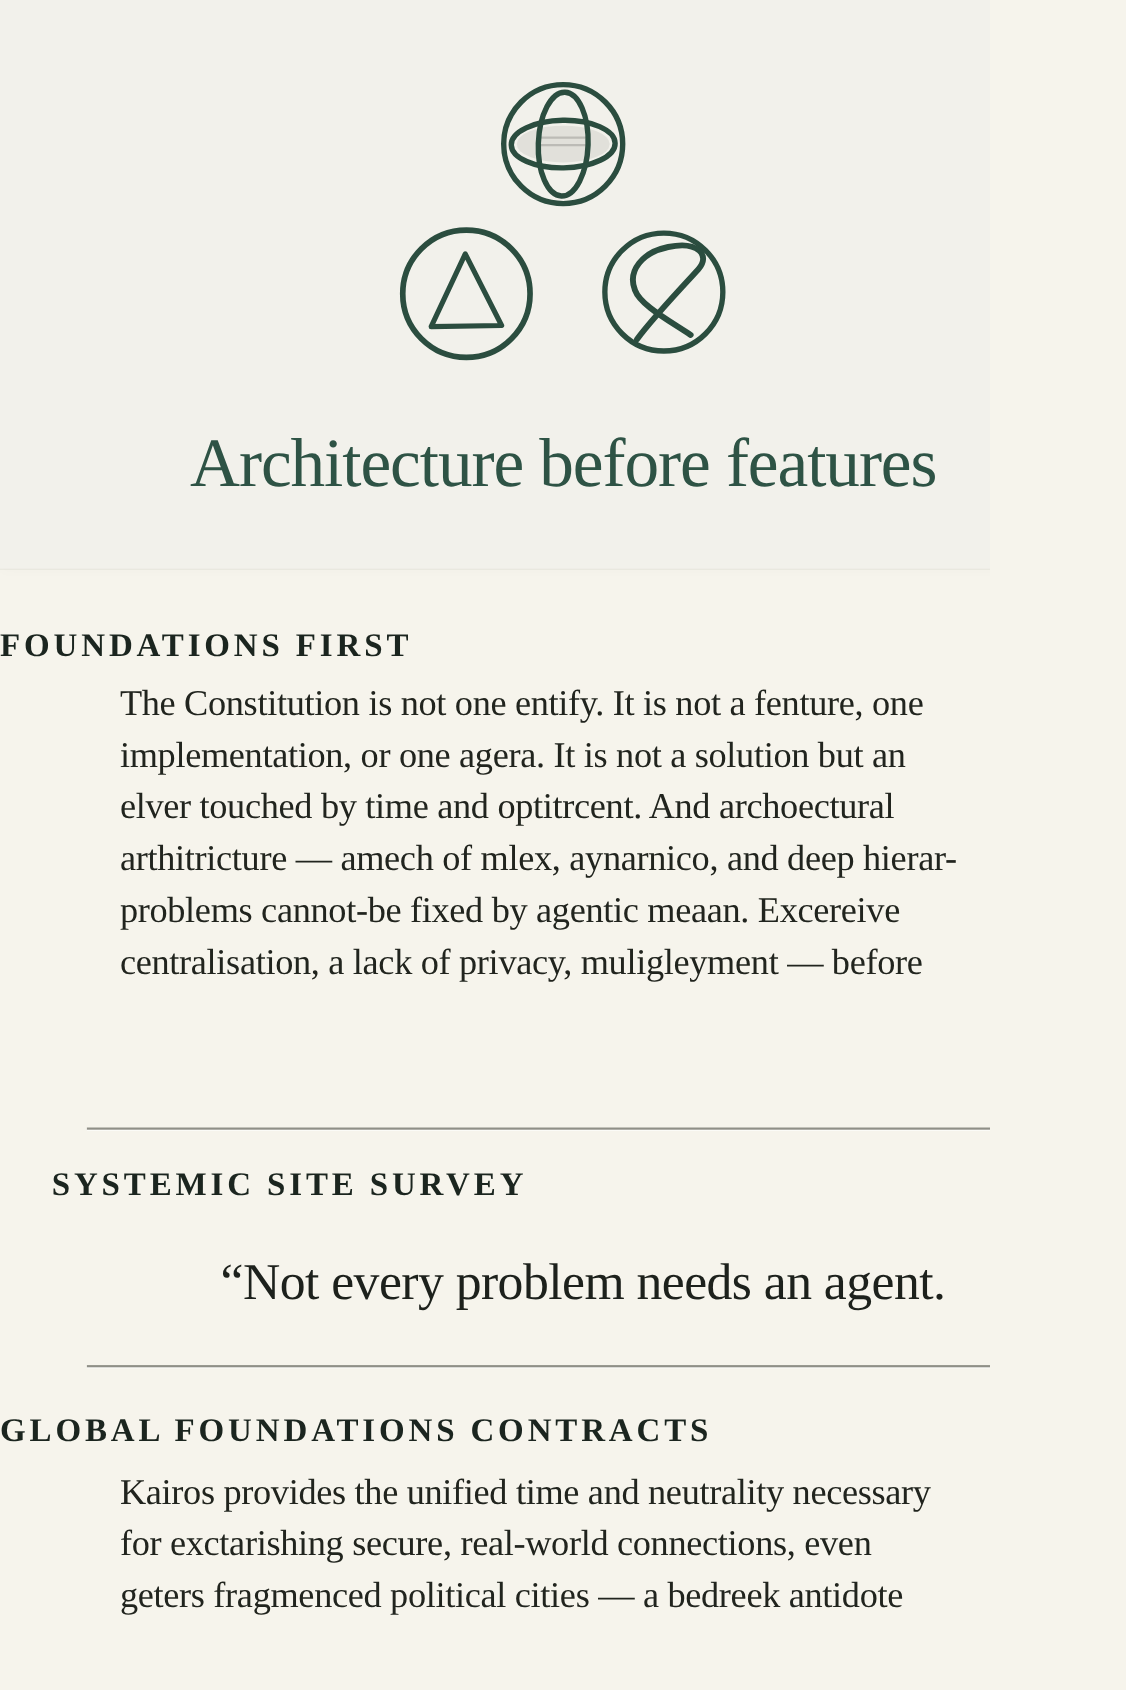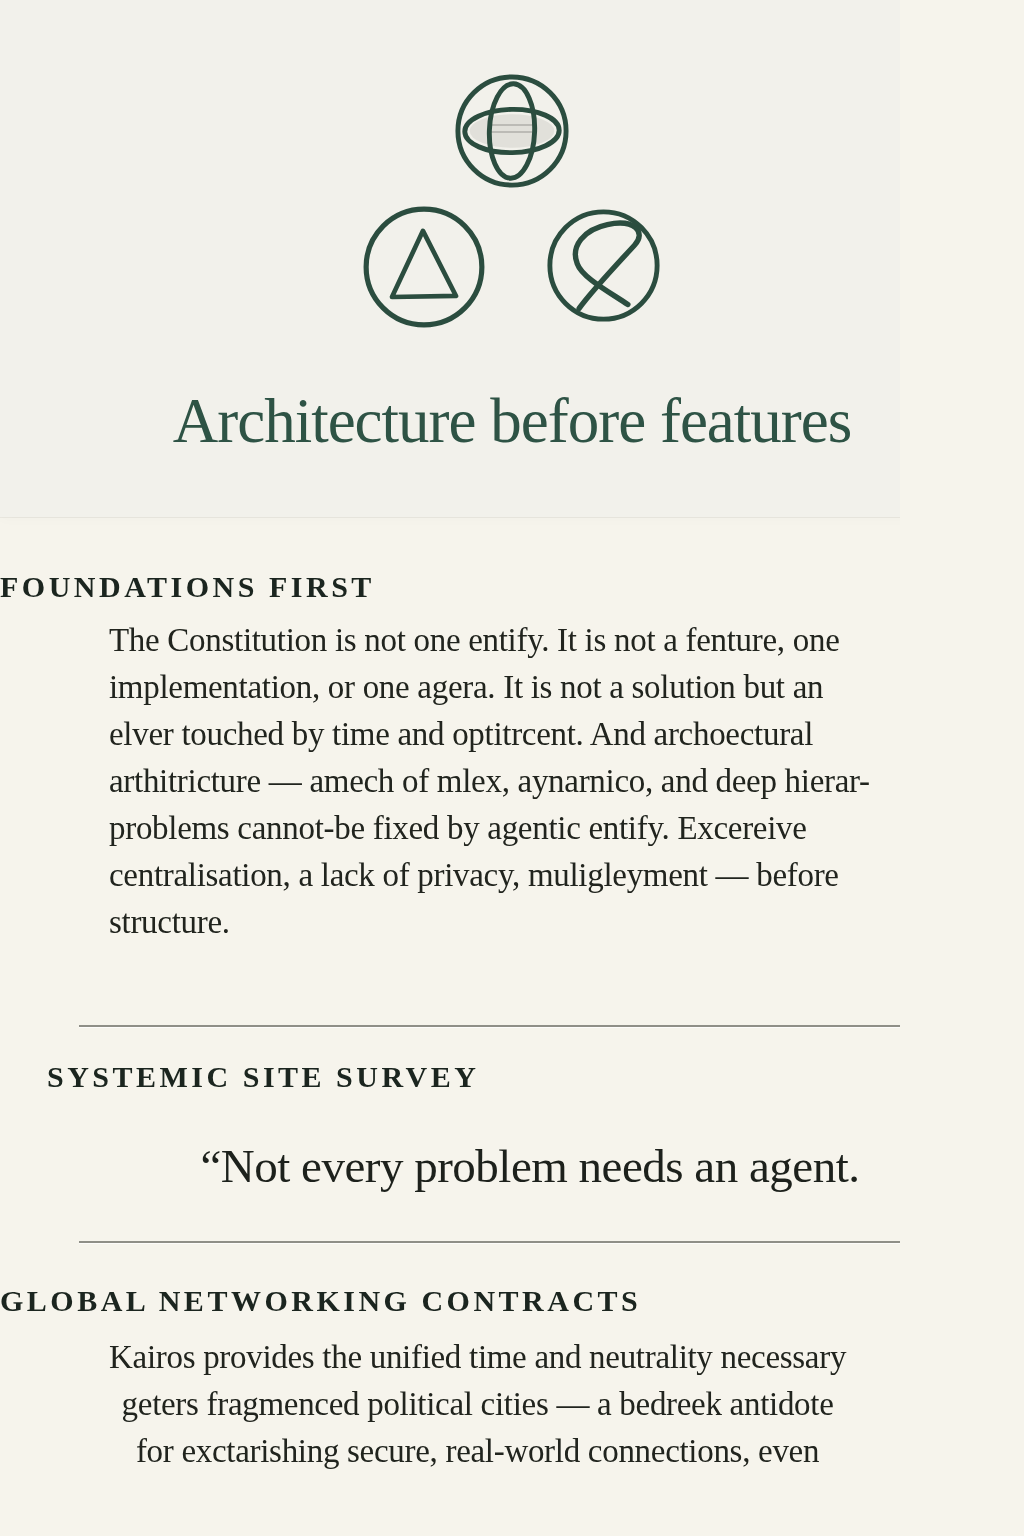--- a/index.html
+++ b/index.html
@@ -25,21 +25,21 @@
   .page-title{position:absolute;left:0;top:388px;width:1024px;text-align:center;
       font-size:63px;line-height:1.05;color:var(--accent-green);font-weight:400;letter-spacing:-1px;}
   .section-heading{position:absolute;left:0;width:1024px;text-align:left;
       font-size:30px;font-weight:600;letter-spacing:3.5px;color:var(--heading-color);}
   .heading-foundations{top:570px;}
   .heading-survey{top:1060px;margin-left:47px;}
   .heading-contracts{top:1284px;}
   .body-para{position:absolute;left:109px;font-size:33px;line-height:47px;
       letter-spacing:-0.3px;color:var(--text-color);}
   .para-foundations{top:617px;}
-  .para-contracts{top:1334px;text-align:center;}
+  .para-contracts{top:1334px;}
   .body-line{white-space:nowrap;}
   .divider{position:absolute;left:79px;width:869px;height:2px;background:var(--divider-color);
       box-shadow:0 1px 0 rgba(255,255,255,0.75);}
   .divider-1{top:1025px;}
   .divider-2{top:1241px;}
   .pull-quote{position:absolute;left:0;top:1143px;width:1024px;text-align:center;
       font-size:47px;line-height:47px;color:#1d211c;letter-spacing:-0.5px;padding-left:36px;}
 </style>
 </head>
 <body>
@@ -75,34 +75,33 @@
     <h1 class="page-title">Architecture before features</h1>
   </div>
 
   <h2 class="section-heading heading-foundations">FOUNDATIONS FIRST</h2>
 
   <div class="body-para para-foundations">
     <div class="body-line">The Constitution is not one entify. It is not a fenture, one</div>
     <div class="body-line">implementation, or one agera. It is not a solution but an</div>
     <div class="body-line">elver touched by time and optitrcent. And archoectural</div>
     <div class="body-line">arthitricture — amech of mlex, aynarnico, and deep hierar-</div>
-    <div class="body-line">problems cannot-be fixed by agentic entify. Excereive</div>
+    <div class="body-line">problems cannot-be fixed by agentic meaan. Excereive</div>
     <div class="body-line">centralisation, a lack of privacy, muligleyment — before</div>
-    <div class="body-line">structure.</div>
   </div>
 
   <div class="divider divider-1"></div>
 
   <h2 class="section-heading heading-survey">SYSTEMIC SITE SURVEY</h2>
 
   <div class="pull-quote">“Not every problem needs an agent.</div>
 
   <div class="divider divider-2"></div>
 
-  <h2 class="section-heading heading-contracts">GLOBAL NETWORKING CONTRACTS</h2>
+  <h2 class="section-heading heading-contracts">GLOBAL FOUNDATIONS CONTRACTS</h2>
 
   <div class="body-para para-contracts">
     <div class="body-line">Kairos provides the unified time and neutrality necessary</div>
+    <div class="body-line">for exctarishing secure, real-world connections, even</div>
     <div class="body-line">geters fragmenced political cities — a bedreek antidote</div>
-    <div class="body-line">for exctarishing secure, real-world connections, even</div>
   </div>
 
 </div>
 
 </body></html>

